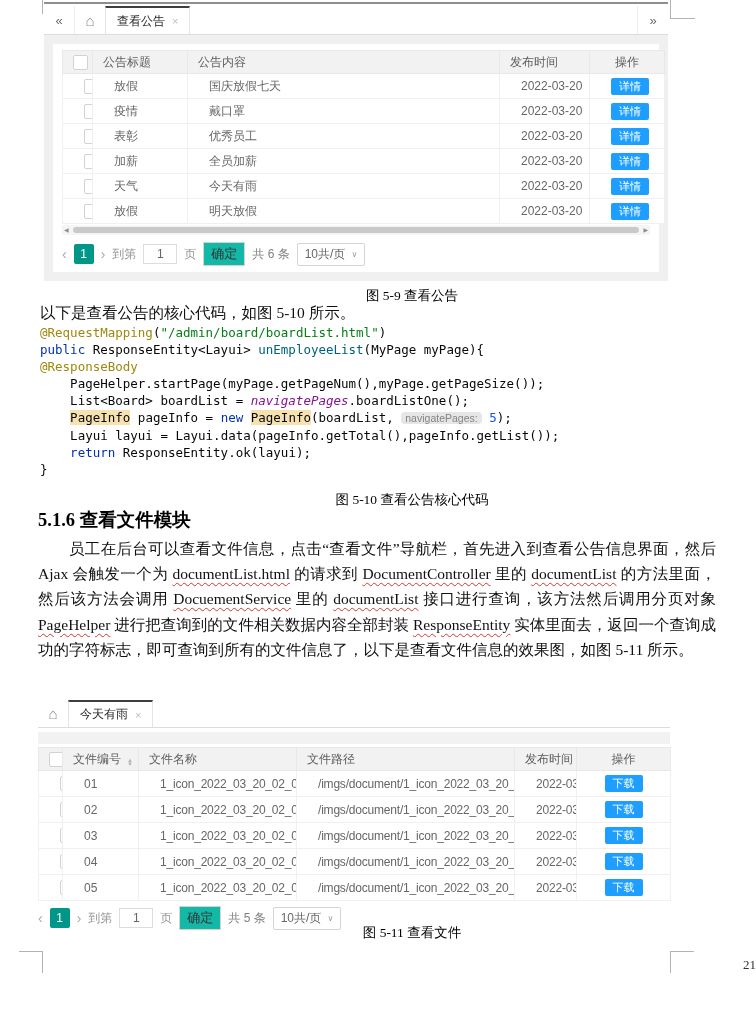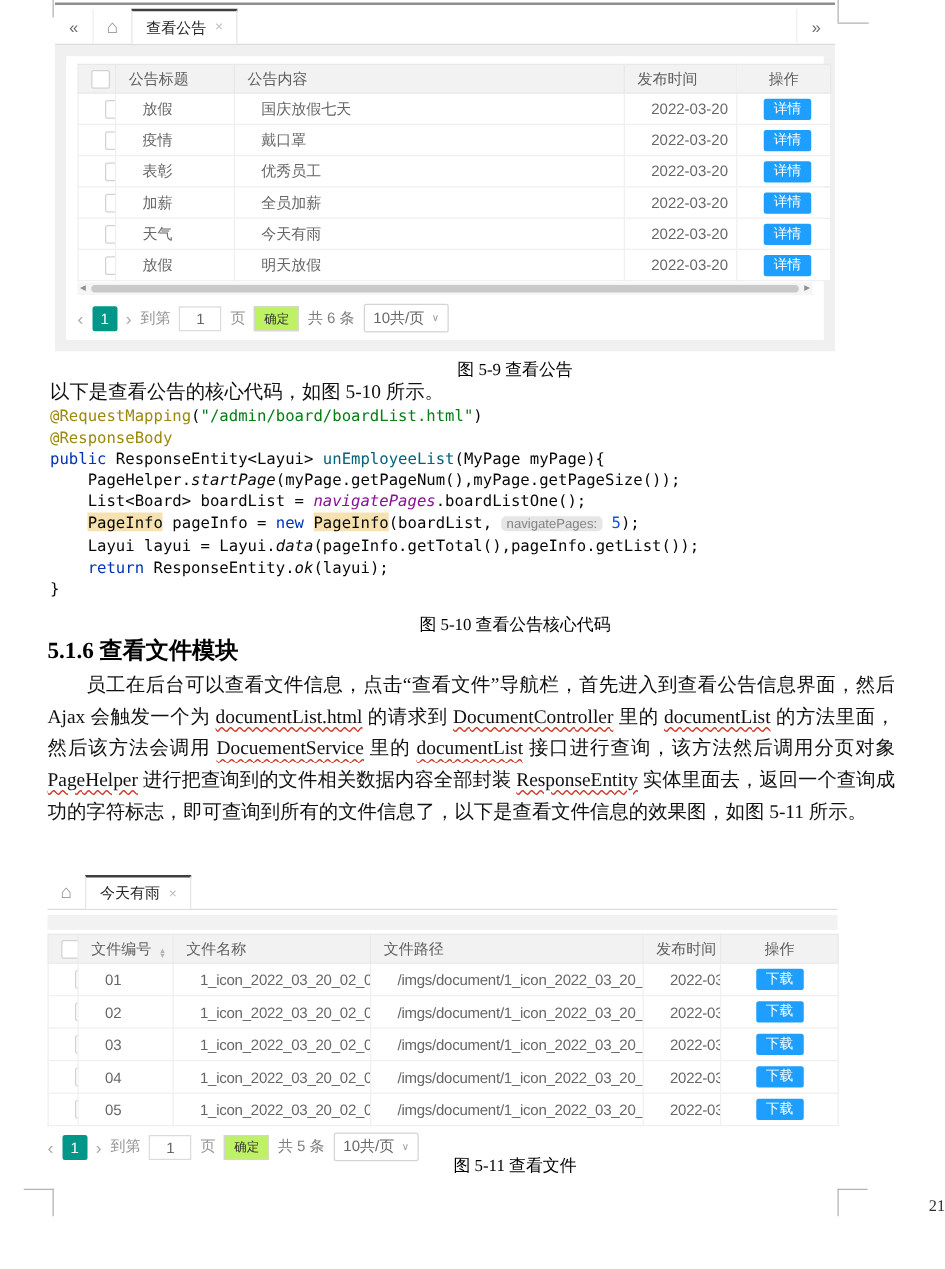--- a/index.html
+++ b/index.html
@@ -32,37 +32,37 @@
   .btn-blue{display:inline-block;background:#1E9FFF;color:#fff;font-size:11px;padding:2px 8px;border-radius:2px;line-height:13px;}
   td.opc{text-align:center;padding:0 4px;}
   .hscroll{position:relative;height:10px;background:#f5f5f5;margin-top:1px;display:flex;align-items:center;justify-content:space-between;padding:0 2px;box-sizing:border-box;}
   .hs-ar{font-size:6px;color:#8f8f8f;line-height:1;z-index:2;}
   .hs-thumb{position:absolute;left:11px;right:11px;top:2px;height:6px;background:#c9c9c9;border-radius:3px;}
   .pgn{display:flex;align-items:center;gap:7px;margin-top:7px;font-size:12px;color:#949494;}
   .pg-ar{font-size:14px;color:#a8a8a8;line-height:1;}
   .pg-cur{width:20px;height:20px;background:#009688;color:#fff;display:flex;align-items:center;justify-content:center;border-radius:2px;font-size:12px;}
   .pg-input{width:32px;height:18px;border:1px solid #dcdcdc;text-align:center;font-size:12px;color:#666;
             font-family:"Liberation Sans",sans-serif;padding:0;background:#fff;}
-  .pg-btn{border:1px solid #d4d4d4;background:#bef264;padding:2px 7px;color:#333;font-size:10px;}
+  .pg-btn{border:1px solid #d4d4d4;background:#14b8a6;padding:2px 7px;color:#333;font-size:13px;}
   .pg-total{color:#7f7f7f;text-align:right;}
   .pg-sel{border:1px solid #d4d4d4;background:#fff;padding:2px 7px;color:#666;display:flex;align-items:center;gap:6px;border-radius:2px;}
   .pg-caret{font-size:8px;color:#999;}
   
   .cap{position:absolute;left:0;width:100%;text-align:center;font-family:"Liberation Serif","DejaVu Serif",serif;
        font-size:13.5px;color:#000;margin-left:34px;}
   .intro{position:absolute;left:40px;top:303px;font-family:"Liberation Serif","DejaVu Serif",serif;
          font-size:15.5px;color:#101010;}
   .codeblock{position:absolute;left:40px;top:324px;font-family:"DejaVu Sans Mono","Liberation Mono",monospace;
              font-size:12.5px;line-height:17px;color:#070707;}
   .cl{white-space:pre;}
   .ann{color:#9E880D;}
   .str{color:#067D17;}
   .kw{color:#0033B3;}
   .decl{color:#00627A;}
-  .sm{font-style:italic;}
+  .sm{}
   .fld{color:#871094;font-style:italic;}
   .num{color:#1750EB;}
   .hl{background:#F6E2B1;}
   .hint{background:#E6E6E6;color:#848484;border-radius:4px;padding:0 4px;font-size:10.5px;
         font-family:"Liberation Sans",sans-serif;}
   .heading{position:absolute;left:38px;top:507px;font-family:"Liberation Serif","DejaVu Serif",serif;
            font-size:18.5px;font-weight:bold;color:#000;}
   .para{position:absolute;left:38px;top:536px;width:678px;font-family:"Liberation Serif","DejaVu Serif",serif;
         font-size:15.5px;line-height:25.2px;text-align:justify;text-indent:2em;color:#101010;}
   .uterm{text-decoration:underline;text-decoration-style:wavy;text-decoration-color:#cf3a2b;
@@ -192,22 +192,22 @@
       </div>
     </div>
   </div>
 
   <div class="cap" style="top:287px;">图 5-9 查看公告</div>
 
   <div class="intro">以下是查看公告的核心代码，如图 5-10 所示。</div>
 
   <div class="codeblock">
     <div class="cl"><span class="ann">@RequestMapping</span><span>(</span><span class="str">"/admin/board/boardList.html"</span><span>)</span></div>
+    <div class="cl"><span class="kw">public</span><span> ResponseEntity&lt;Layui&gt; </span><span class="decl">unEmployeeList</span><span>(MyPage myPage){</span></div>
     <div class="cl"><span class="ann">@ResponseBody</span></div>
-    <div class="cl"><span class="kw">public</span><span> ResponseEntity&lt;Layui&gt; </span><span class="decl">unEmployeeList</span><span>(MyPage myPage){</span></div>
     <div class="cl"><span>    PageHelper.</span><span class="sm">startPage</span><span>(myPage.getPageNum(),myPage.getPageSize());</span></div>
     <div class="cl"><span>    List&lt;Board&gt; boardList = </span><span class="fld">navigatePages</span><span>.boardListOne();</span></div>
     <div class="cl"><span>    </span><span class="hl">PageInfo</span><span> pageInfo = </span><span class="kw">new</span><span> </span><span class="hl">PageInfo</span><span>(boardList, </span><span class="hint">navigatePages:</span><span> </span><span class="num">5</span><span>);</span></div>
     <div class="cl"><span>    Layui layui = Layui.</span><span class="sm">data</span><span>(pageInfo.getTotal(),pageInfo.getList());</span></div>
     <div class="cl"><span>    </span><span class="kw">return</span><span> ResponseEntity.</span><span class="sm">ok</span><span>(layui);</span></div>
     <div class="cl"><span>}</span></div>
   </div>
 
   <div class="cap" style="top:491px;">图 5-10 查看公告核心代码</div>
 

